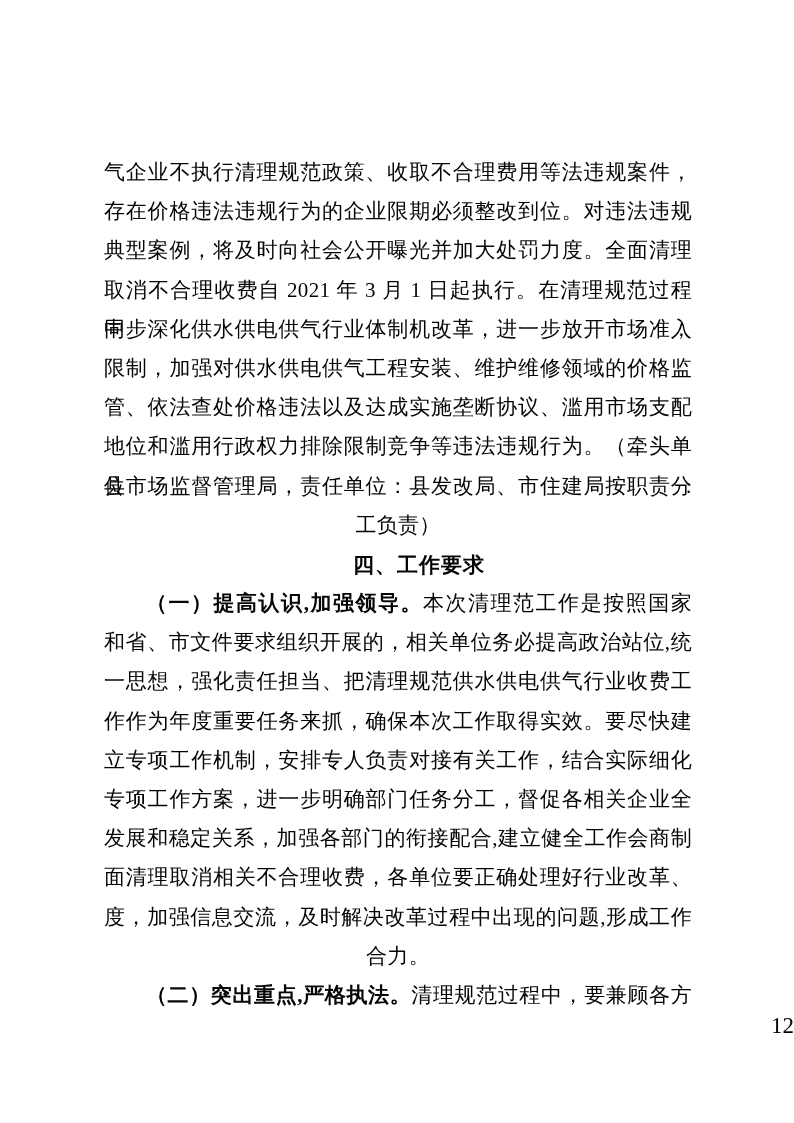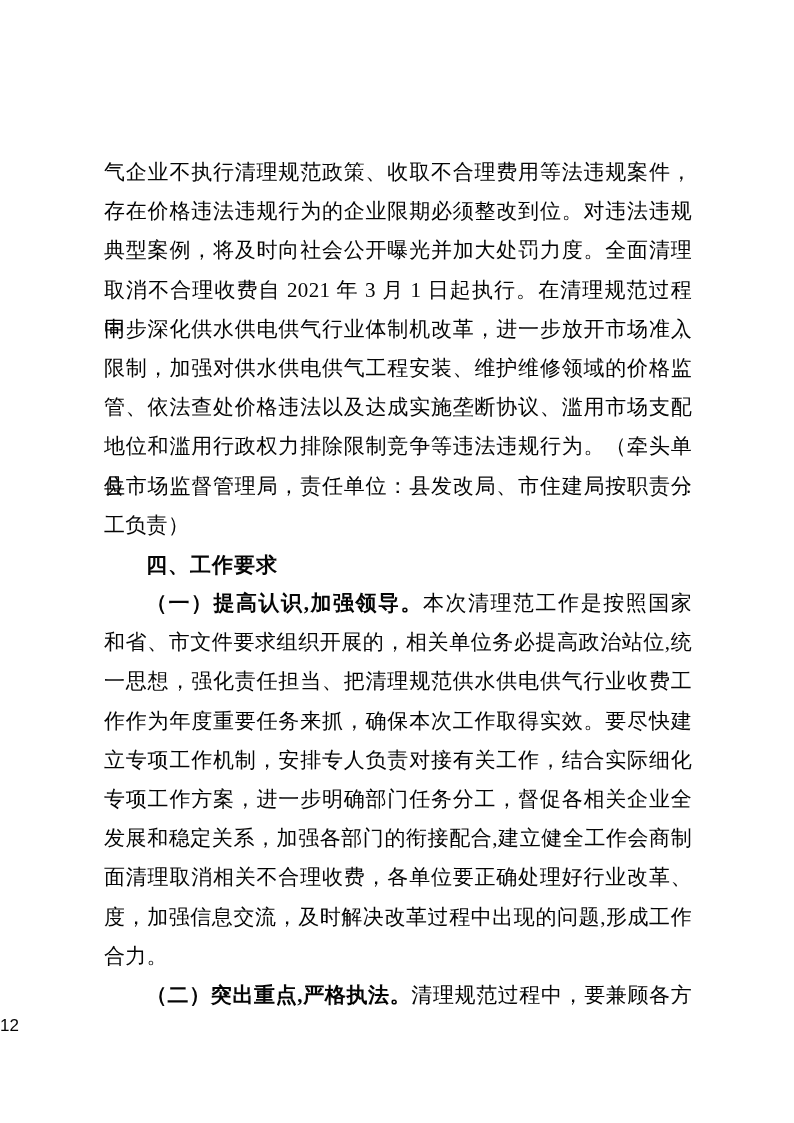--- a/index.html
+++ b/index.html
@@ -20,44 +20,44 @@
     position: absolute;
     left: 104px;
     top: 153px;
     width: 588px;
   }
   .line {
     font-size: 21px;
     line-height: 39.2px;
     height: 39.2px;
     white-space: normal;
-    text-align: left;
+    text-align: center;
     letter-spacing: 0.3px;
   }
   .line.justify {
     text-align: justify;
     text-align-last: justify;
   }
   .line.heading {
     font-family: Liberation Sans, sans-serif;
     font-weight: 700;
     letter-spacing: 1px;
   }
   .run-bold {
     font-weight: 700;
   }
   .page-number {
     position: absolute;
     left: 0;
     top: 1014px;
     width: 100%;
-    text-align: left;
-    font-size: 17px;
+    text-align: right;
+    font-size: 23px;
     line-height: 24px;
-    font-family: Liberation Sans, sans-serif;
+    font-family: Liberation Serif, serif;
     color: #050505;
   }
 </style>
 </head>
 <body>
 
 <div class="page">
   <div class="content">
       <div class="line justify"><span>气企业不执行清理规范政策、收取不合理费用等法违规案件，</span></div>
       <div class="line justify"><span>存在价格违法违规行为的企业限期必须整改到位。对违法违规</span></div>

